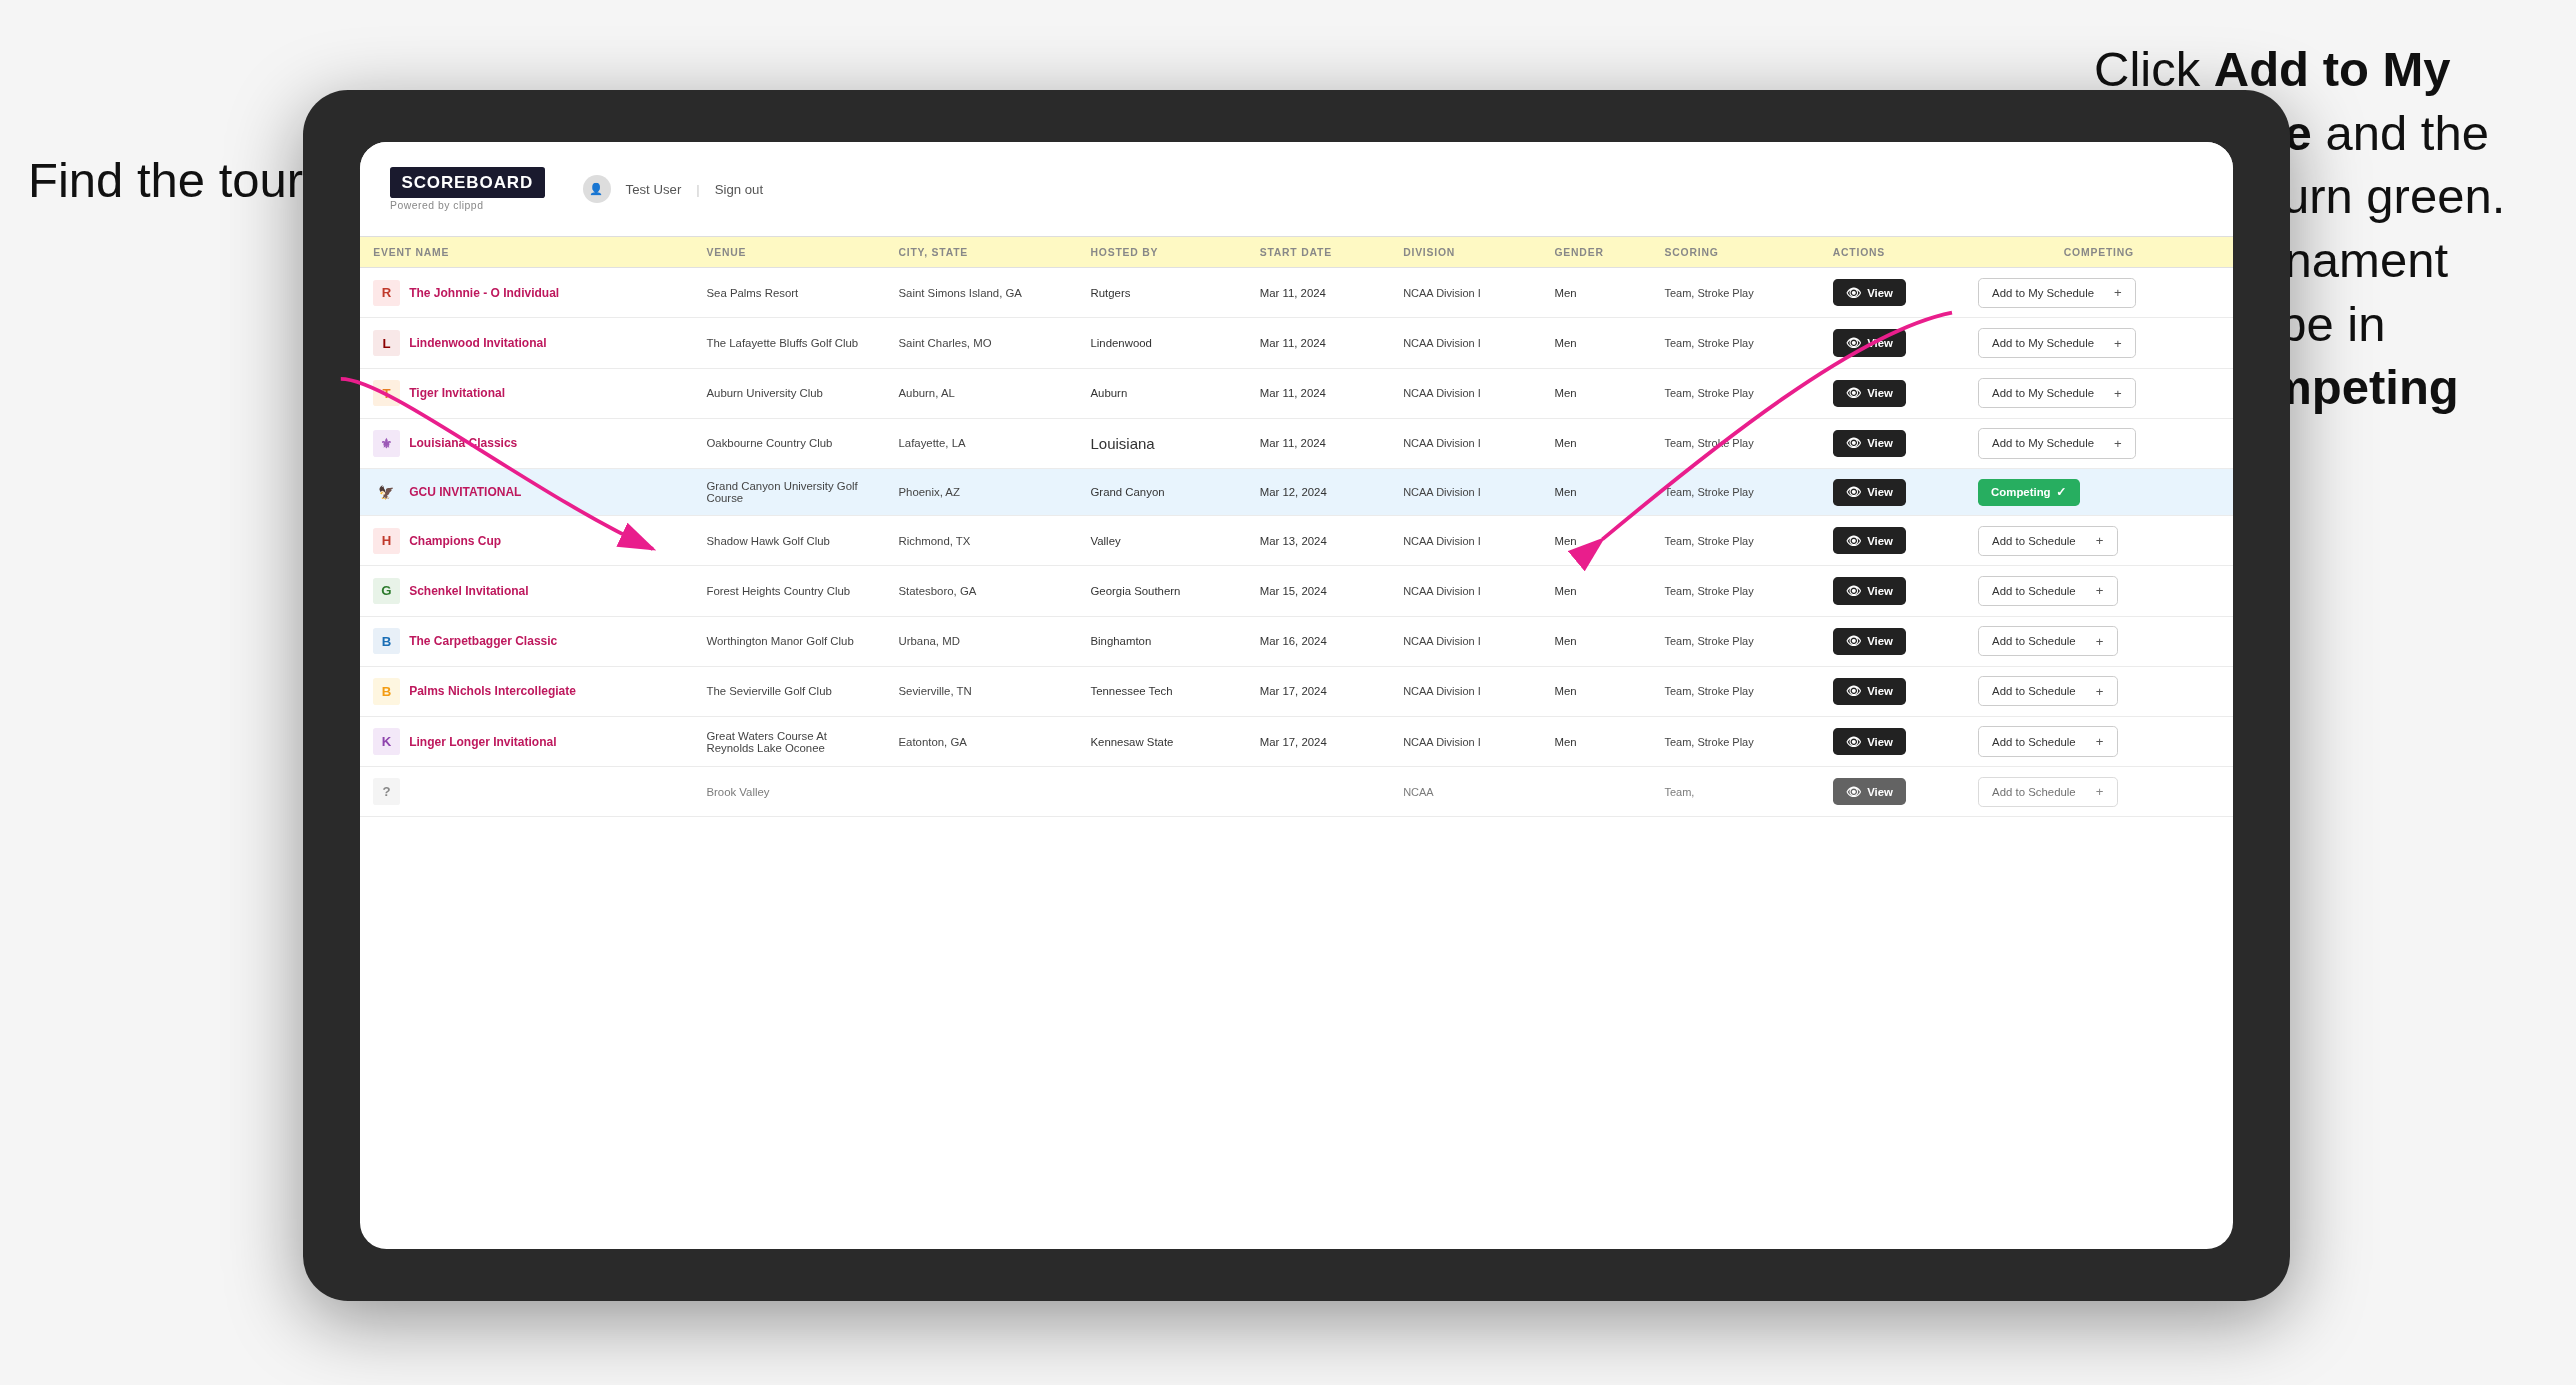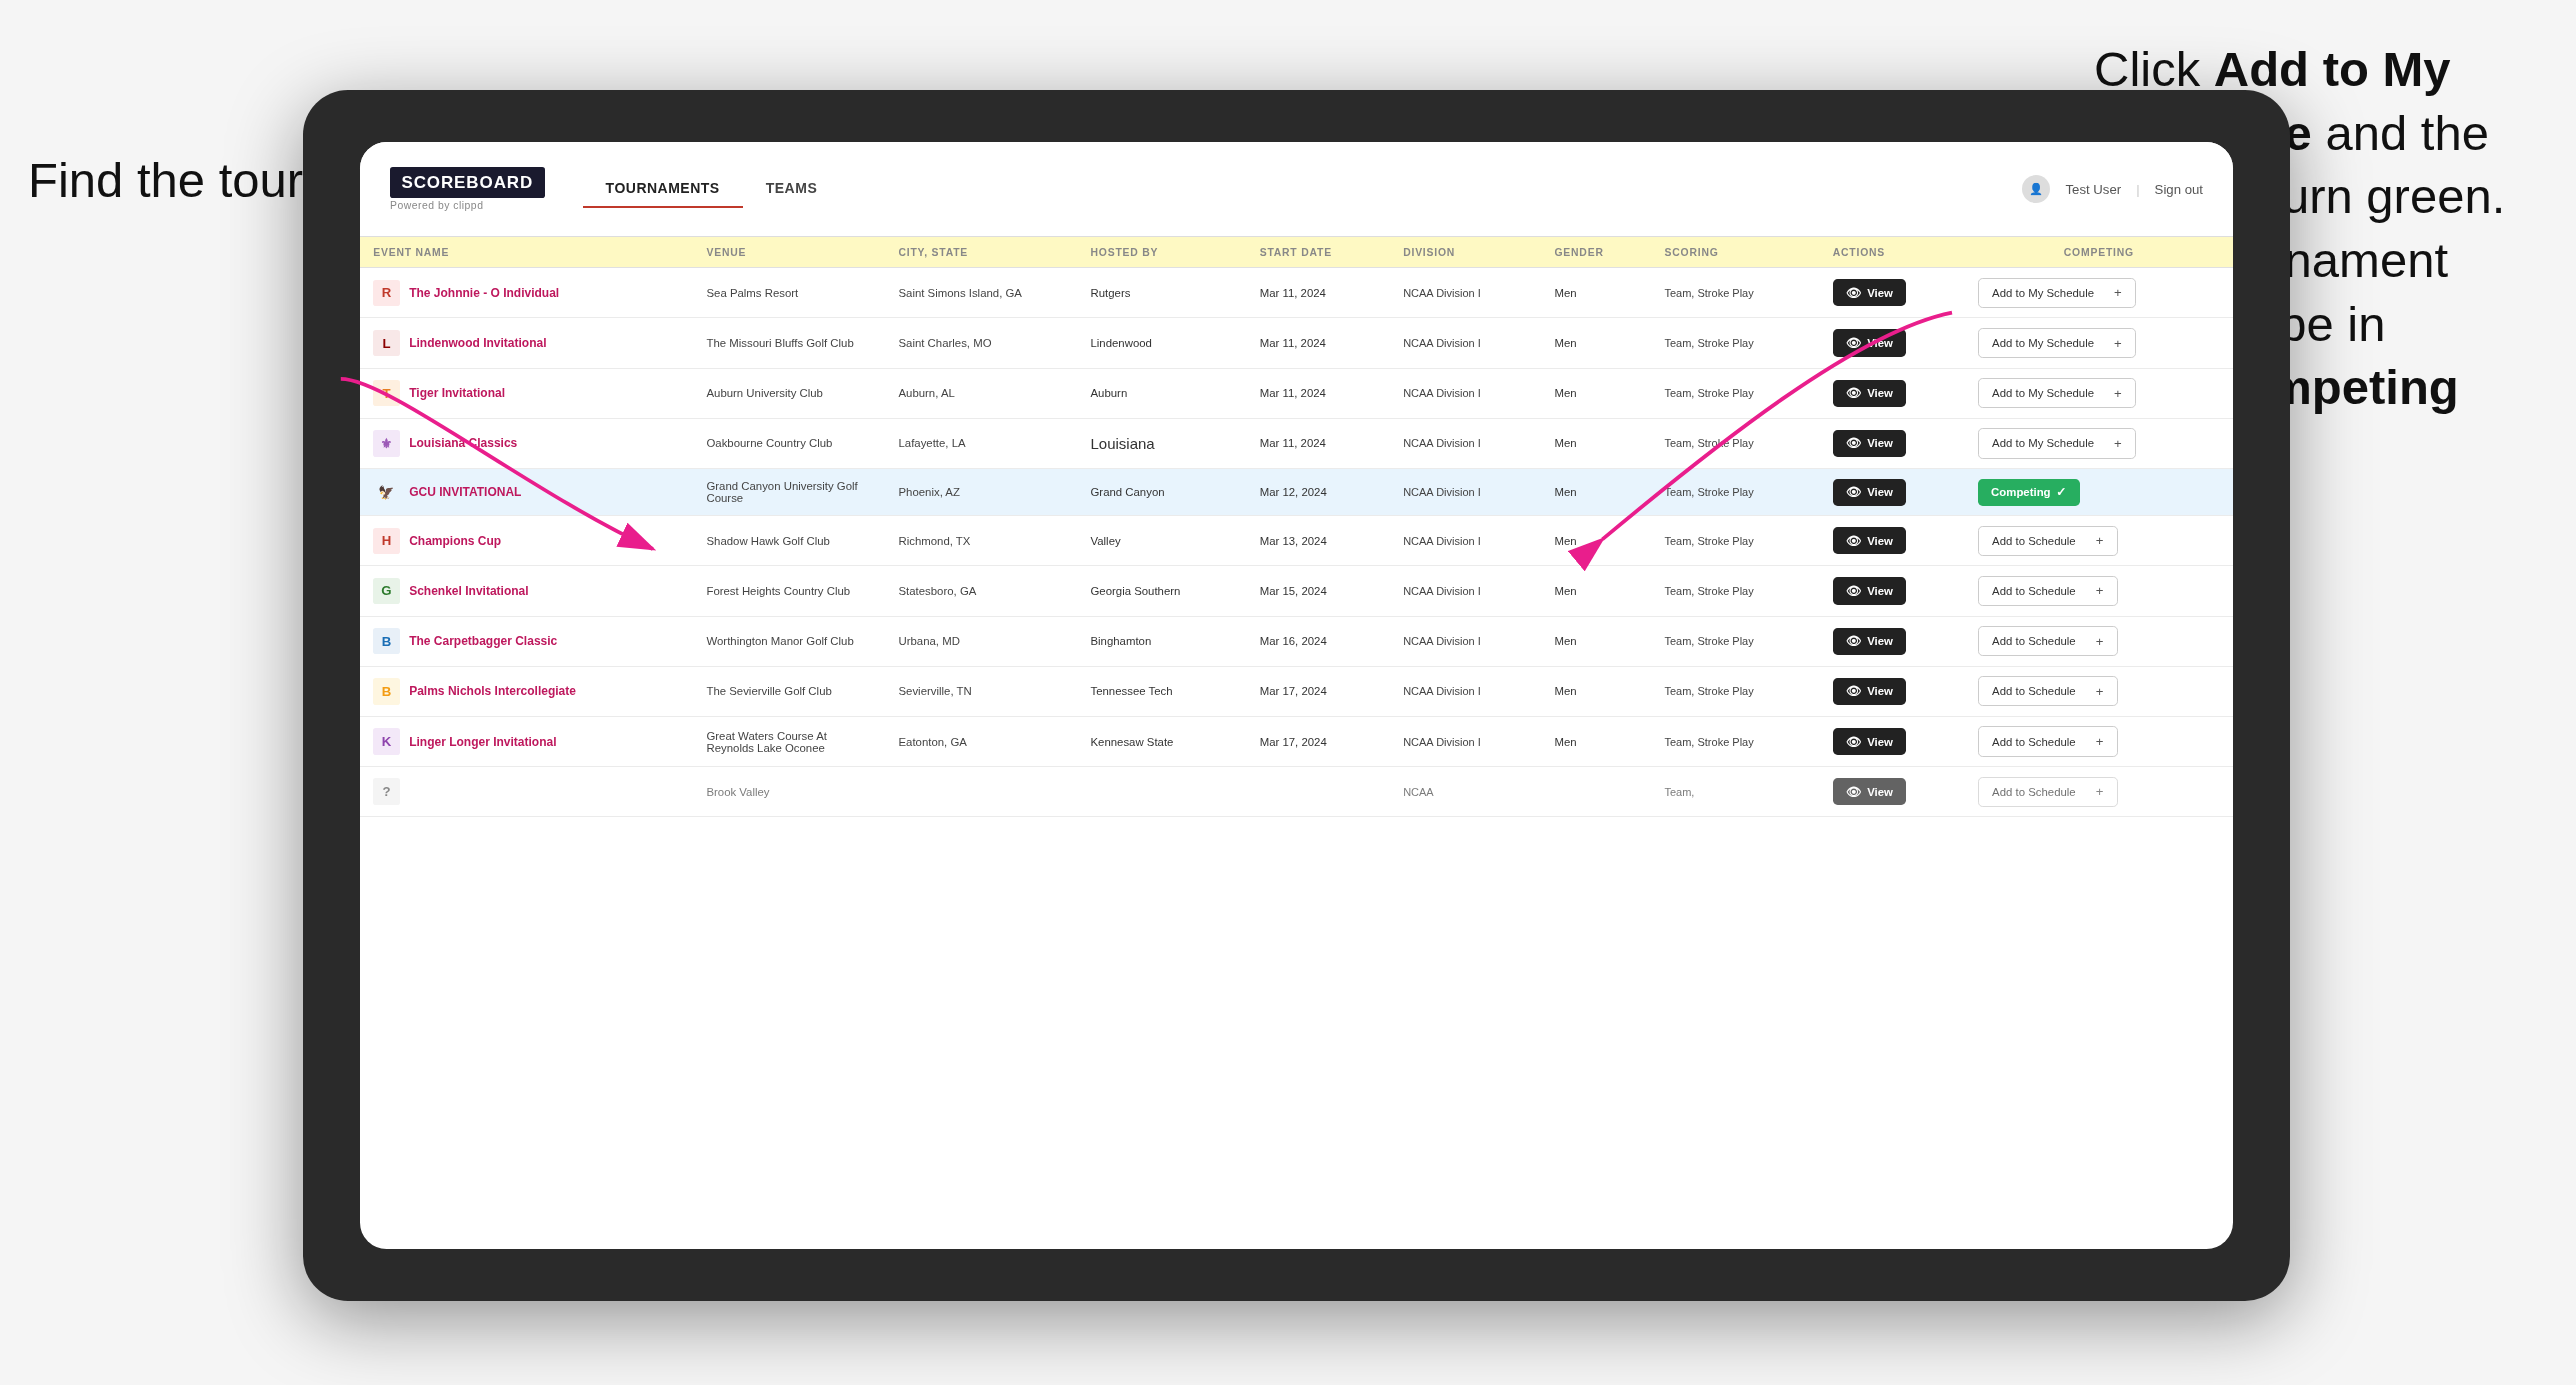--- a/index.html
+++ b/index.html
@@ -327,24 +327,20 @@
 
 <div class="tablet-frame">
   <div class="tablet-screen">
 
     <div class="app-header">
       <div class="logo-area">
         <div class="logo-container">
           <div class="logo-box">SCOREBOARD</div>
           <div class="logo-sub">Powered by clippd</div>
         </div>
-      </div>
-      <div class="nav-tabs">
-        <div class="nav-tab active">TOURNAMENTS</div>
-        <div class="nav-tab">TEAMS</div>
       </div>
       <div class="header-right">
         <div class="user-avatar">👤</div>
         <span>Test User</span>
         <span class="divider-v">|</span>
         <span class="sign-out-link">Sign out</span>
       </div>
     </div>
 
     <div class="table-container">
@@ -391,21 +387,21 @@
         </button>
       </td>
             </tr>
             <tr>
               <td>
       <div class="event-name-cell">
         <div class="team-logo" style="background:#f8e8e8;color:#8B0000;">L</div>
         <span class="event-name-text">Lindenwood Invitational</span>
       </div>
     </td>
-              <td class="venue-cell">The Missouri Bluffs Golf Club</td>
+              <td class="venue-cell">The Lafayette Bluffs Golf Club</td>
               <td class="city-cell">Saint Charles, MO</td>
               <td style="font-size: 11.4px;">Lindenwood</td>
               <td class="date-cell">Mar 11, 2024</td>
               <td class="division-cell">NCAA Division I</td>
               <td style="font-size: 11.4px;">Men</td>
               <td class="scoring-cell">Team, Stroke Play</td>
               <td class="actions-td">
       <button class="view-btn">
         <span class="eye-icon">👁</span>
         <span>View</span>

